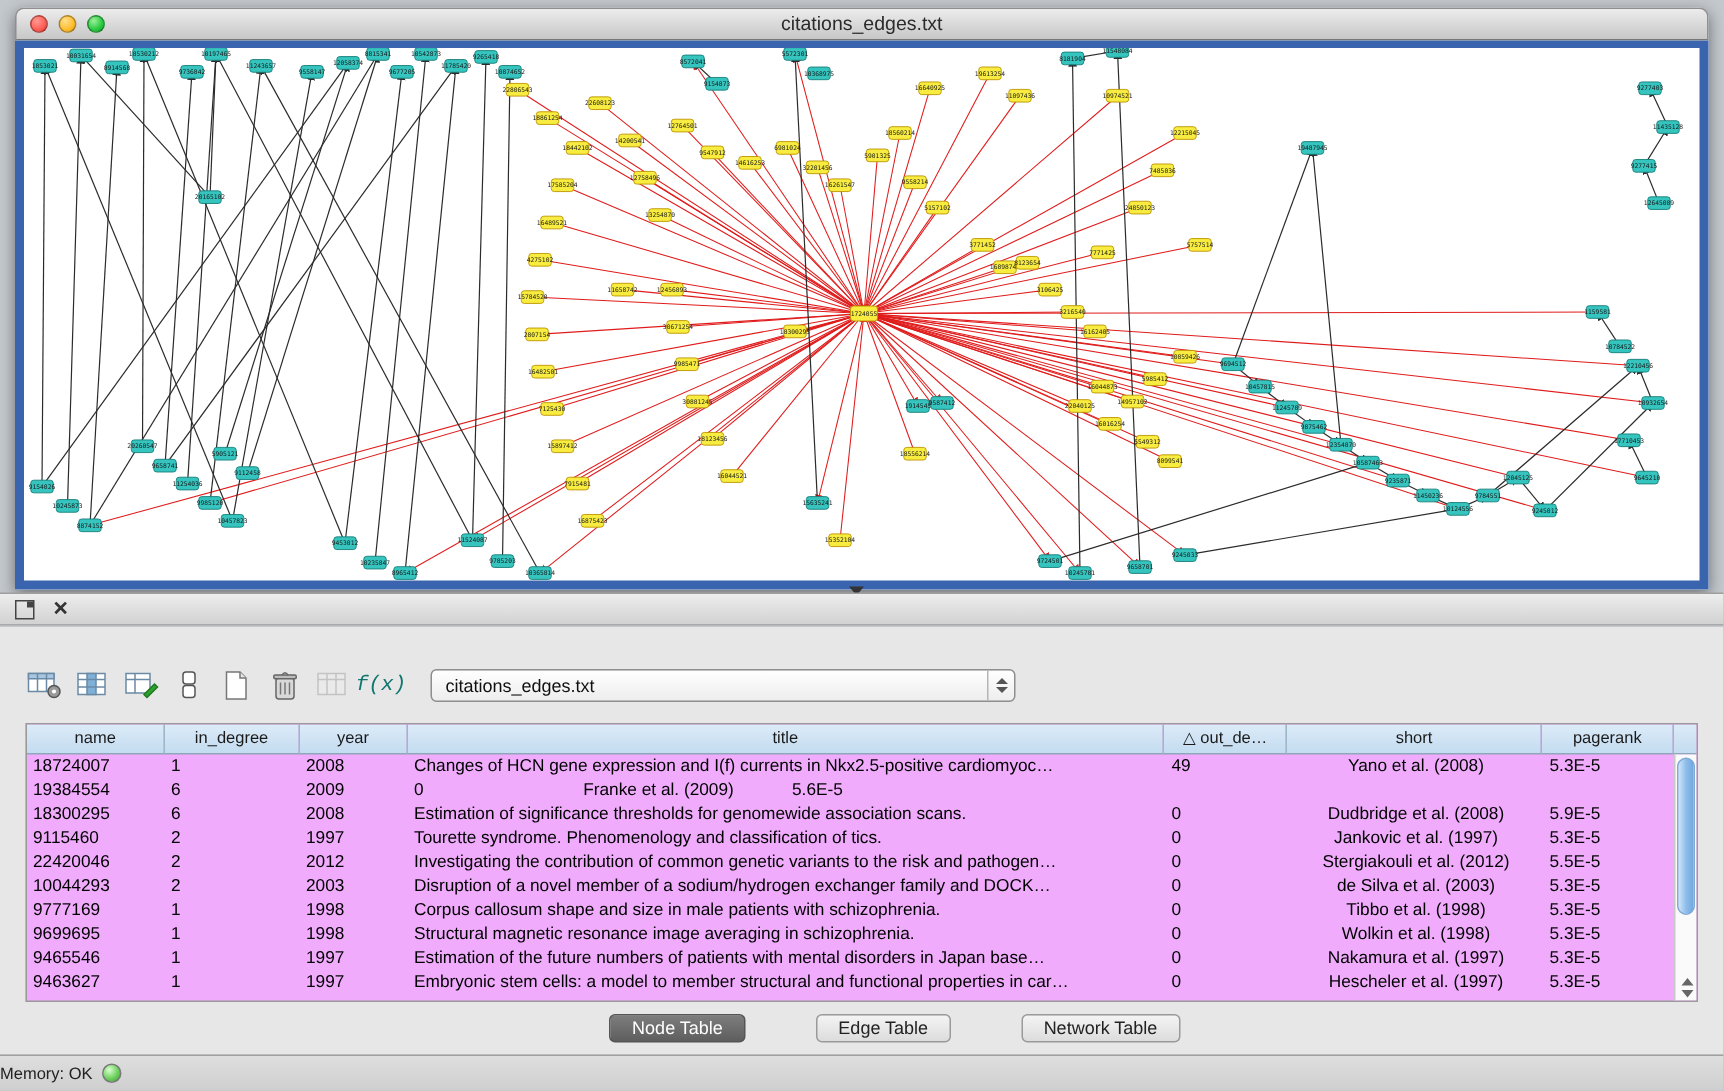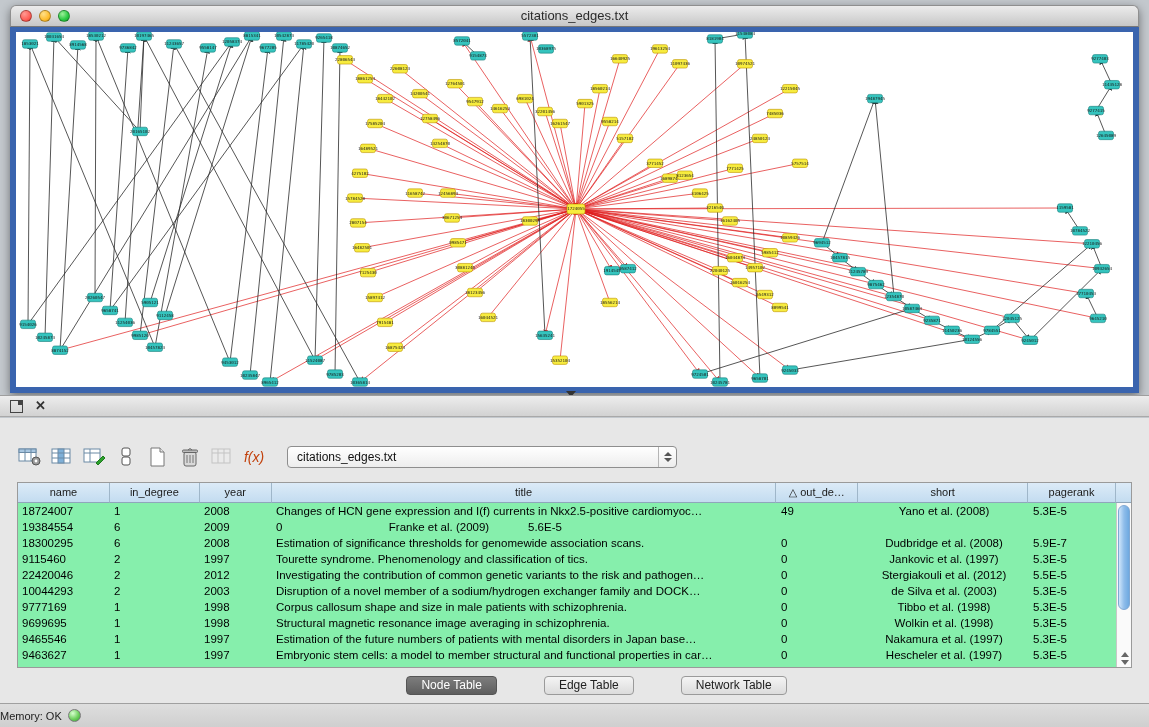--- a/index.html
+++ b/index.html
@@ -34,33 +34,33 @@
   .panel-header .ph-title{flex:1;}
   .float-ic{width:11px;height:11px;border:1px solid #444;position:relative;margin-right:12px;cursor:default;}
   .float-ic::after{content:"";position:absolute;right:0;top:0;width:4px;height:4px;background:#444;}
   .close-ic{font-size:13px;font-weight:bold;color:#333;line-height:12px;cursor:default;}
 
   .panel-body{position:absolute;left:0;top:418px;right:0;bottom:24px;background:#e7e7e7;}
 
   
   .toolbar{display:flex;align-items:center;gap:6px;margin:26px 0 12px 17px;}
   .tb-icon{width:26px;height:26px;display:flex;align-items:center;justify-content:center;position:relative;}
-  .fx{font-family:Liberation Sans, sans-serif;font-style:italic;font-size:14px;color:#c2410c;}
+  .fx{font-family:Liberation Mono, monospace;font-style:italic;font-size:14px;color:#0f766e;}
   .dropdown{margin-left:14px;width:390px;height:22px;box-sizing:border-box;border:1px solid #8e8e8e;border-radius:4px;
     background:linear-gradient(#ffffff,#ededed);display:flex;align-items:center;padding-left:9px;font-size:12px;color:#111;}
   .dropdown .dd-val{flex:1;}
   .dd-arrows{width:17px;height:100%;border-left:1px solid #b5b5b5;display:flex;flex-direction:column;
     align-items:center;justify-content:center;gap:2px;}
   .dd-arrows i{display:block;width:0;height:0;border-left:4px solid transparent;border-right:4px solid transparent;}
   .dd-arrows .up{border-bottom:4px solid #555;}
   .dd-arrows .dn{border-top:4px solid #555;}
 
   
   .table-wrap{position:relative;margin-left:17px;width:1115px;height:186px;box-sizing:border-box;
-    border:1px solid #9a9a9a;background:#86efac;overflow:hidden;}
+    border:1px solid #9a9a9a;background:#f0abfc;overflow:hidden;}
   .thead{display:flex;height:20px;}
   .th{box-sizing:border-box;height:20px;line-height:18px;font-size:11px;text-align:center;color:#1a1a1a;
     background:linear-gradient(#dcebf8,#c3dcf0);border-right:1px solid #9fb6c9;border-bottom:1px solid #8fa6bb;
     overflow:hidden;white-space:nowrap;}
   .tbody .tr{display:flex;height:16px;}
   .td{box-sizing:border-box;height:16px;line-height:16px;font-size:11.5px;color:#000;padding:0 4px;
     overflow:hidden;white-space:nowrap;}
   .c0{width:92px}.c1{width:90px}.c2{width:72px}.c3{width:505px}.c4{width:82px}.c5{width:170px}.c6{width:88px}
   .td.c5{text-align:center;}
   .th.stub{width:15px;border-right:none;}
@@ -616,21 +616,21 @@
           <div class="td c5">Franke et al. (2009)</div>
           <div class="td c6">5.6E-5</div>
         </div>
         <div class="tr">
           <div class="td c0">18300295</div>
           <div class="td c1">6</div>
           <div class="td c2">2008</div>
           <div class="td c3">Estimation of significance thresholds for genomewide association scans.</div>
           <div class="td c4">0</div>
           <div class="td c5">Dudbridge et al. (2008)</div>
-          <div class="td c6">5.9E-7</div>
+          <div class="td c6">5.9E-5</div>
         </div>
         <div class="tr">
           <div class="td c0">9115460</div>
           <div class="td c1">2</div>
           <div class="td c2">1997</div>
           <div class="td c3">Tourette syndrome. Phenomenology and classification of tics.</div>
           <div class="td c4">0</div>
           <div class="td c5">Jankovic et al. (1997)</div>
           <div class="td c6">5.3E-5</div>
         </div>

